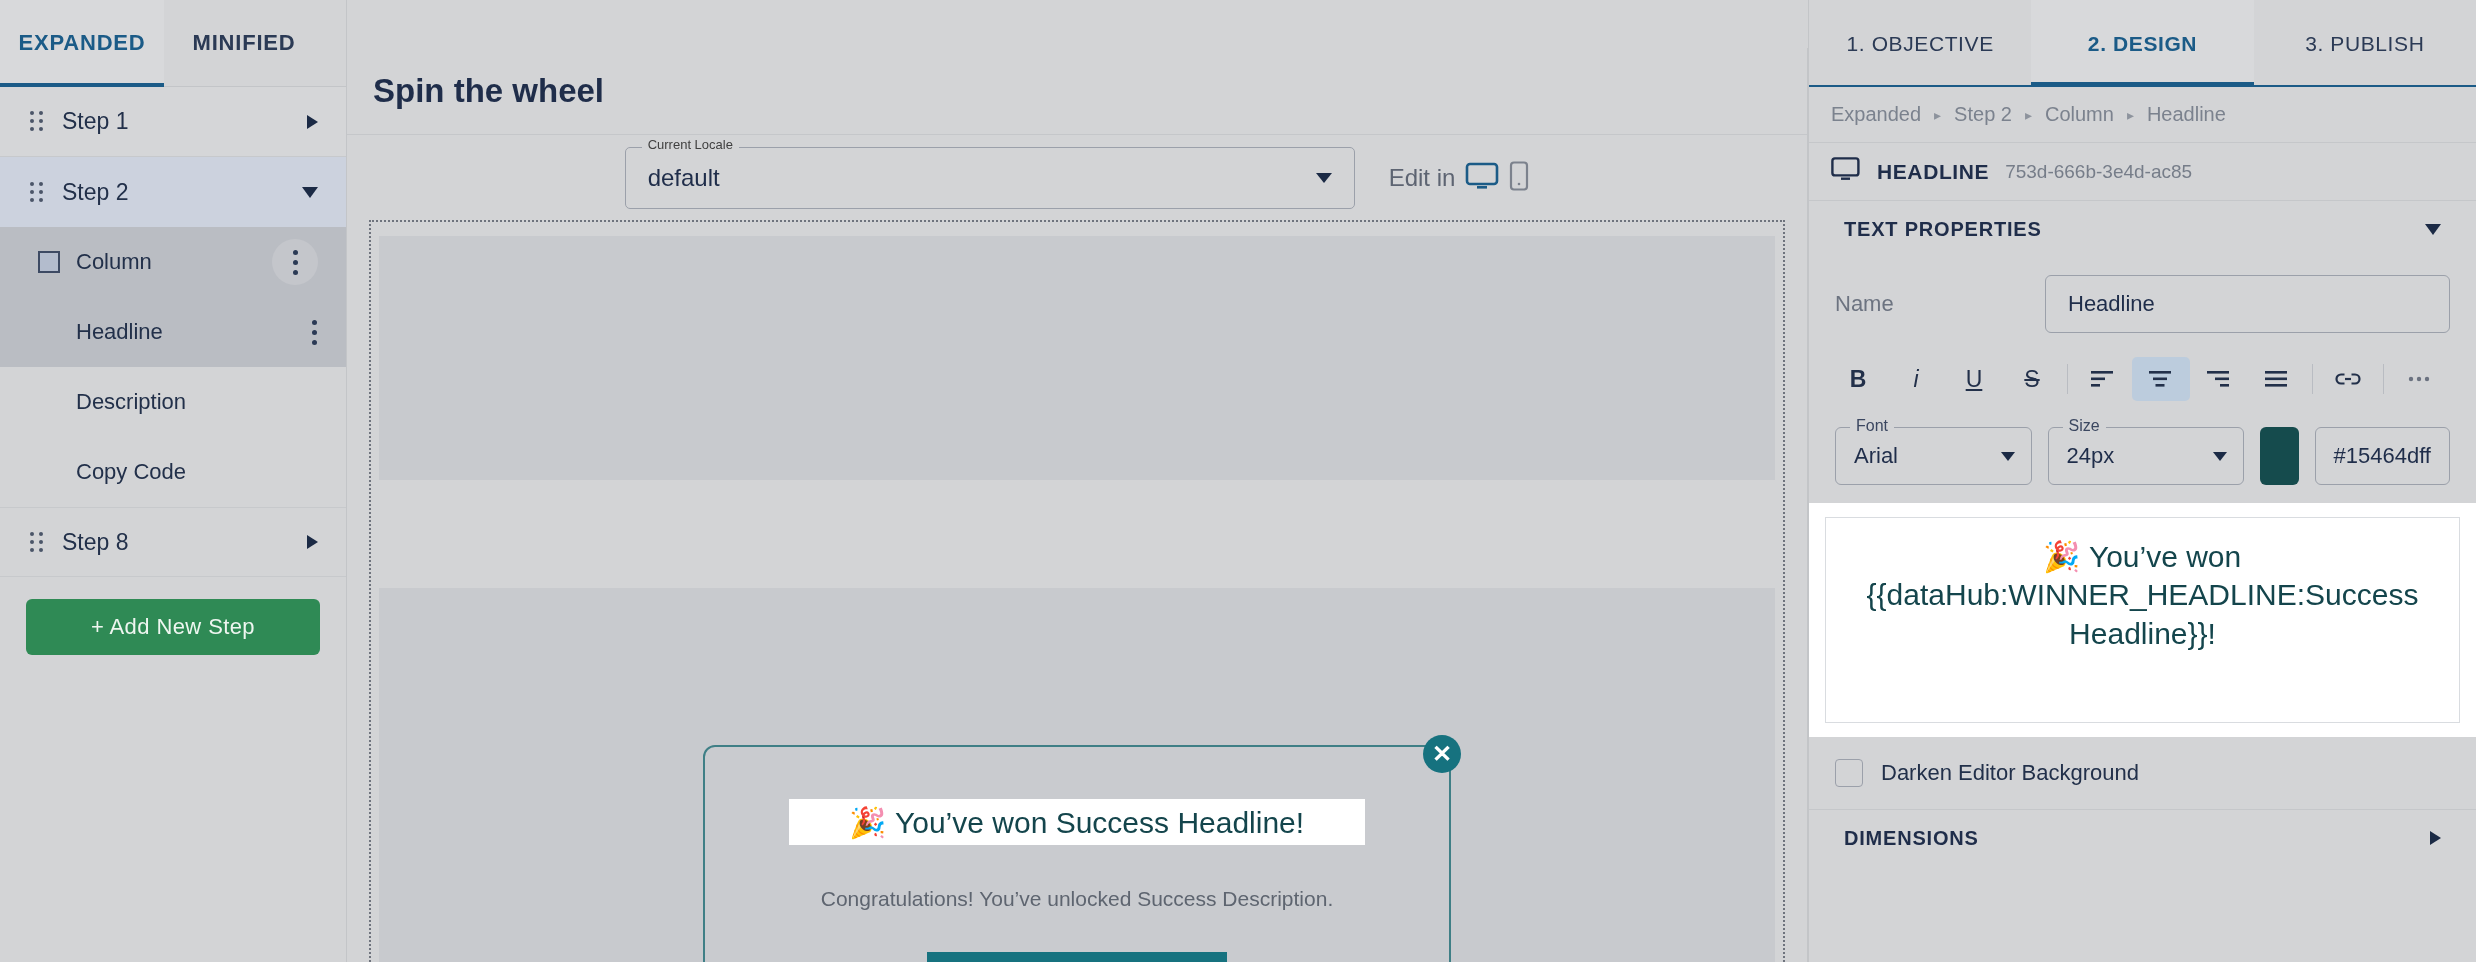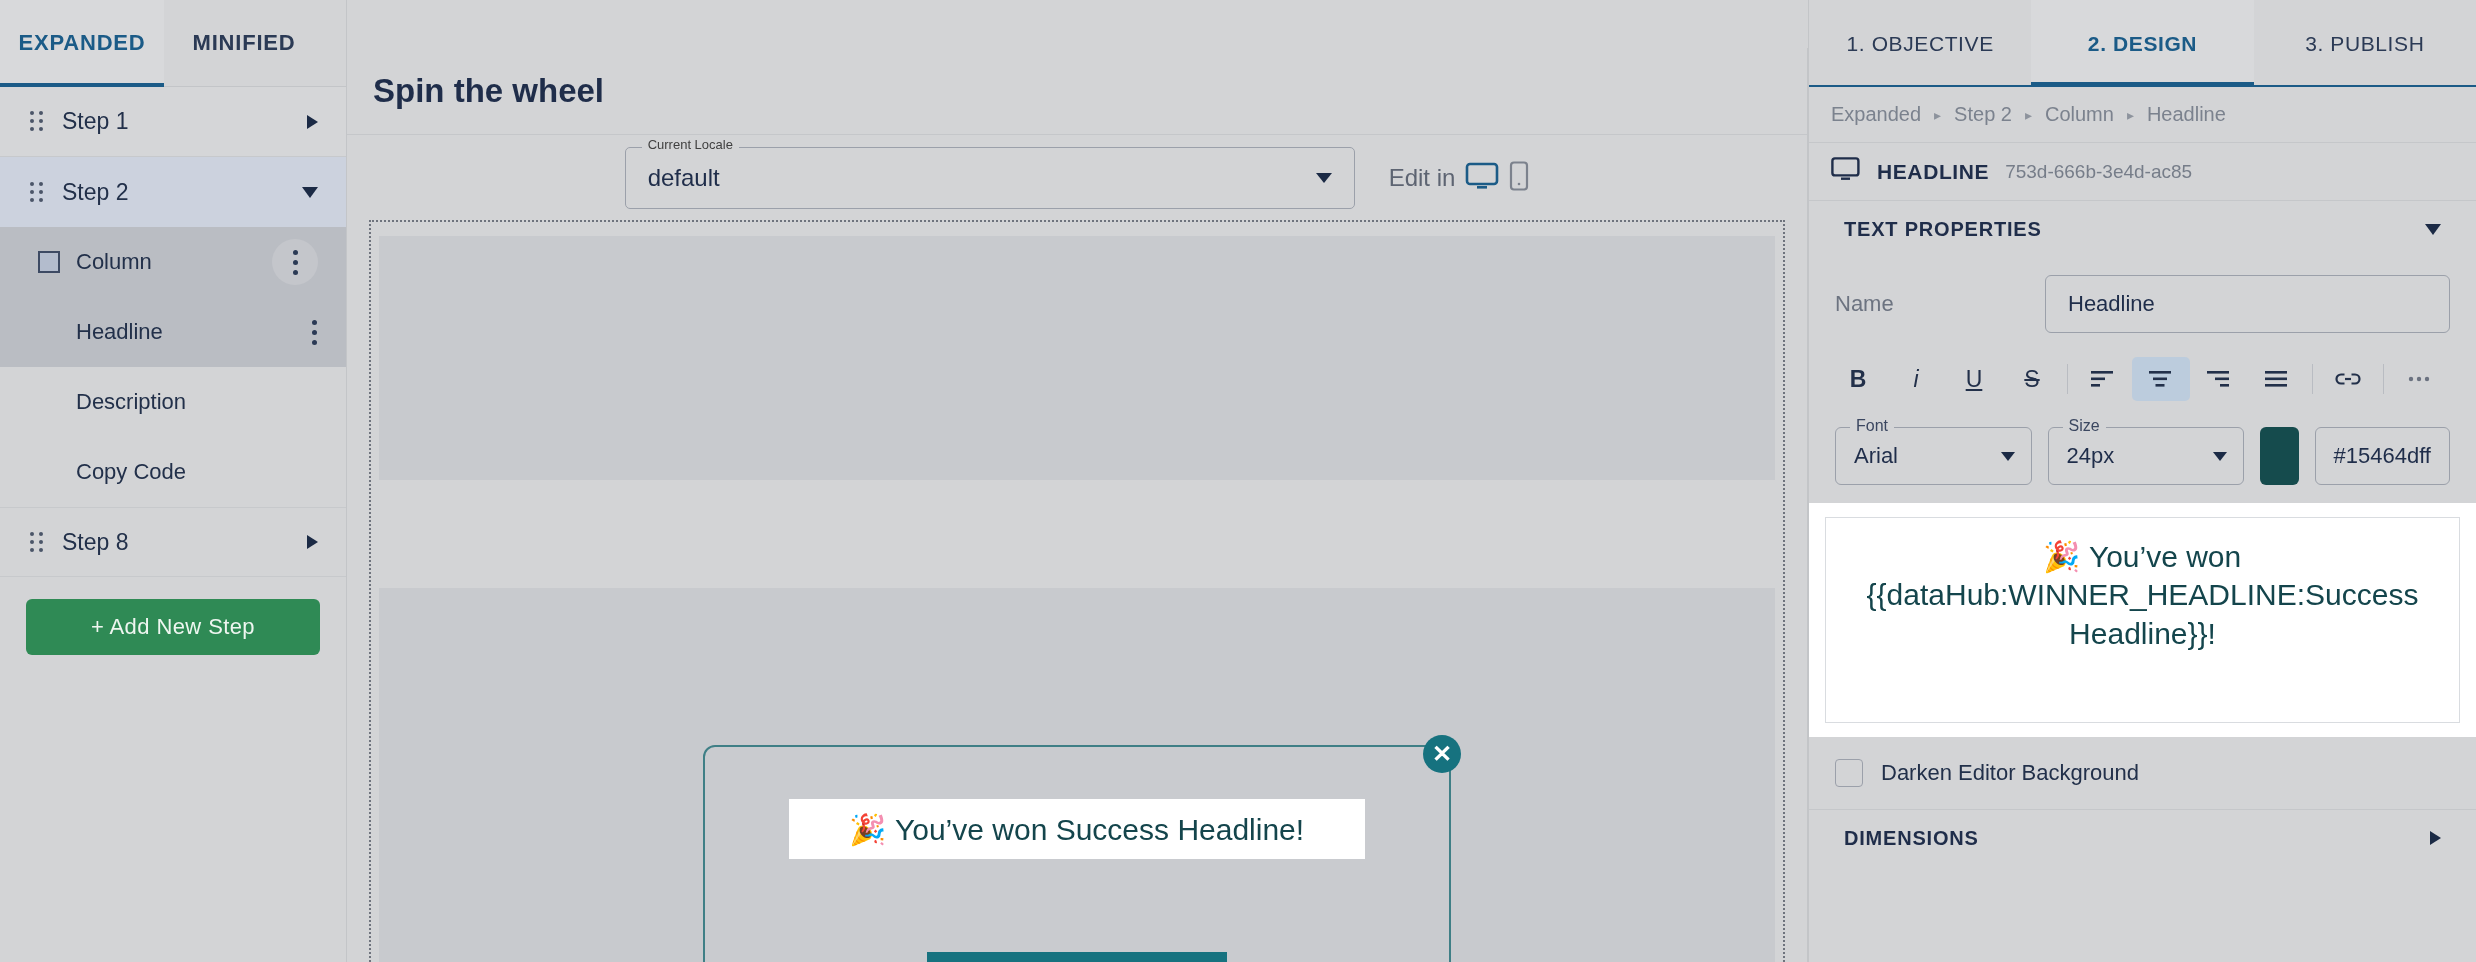--- a/index.html
+++ b/index.html
@@ -185,21 +185,21 @@
   }
   .modal-close {
     position: absolute; right: -12px; top: -12px;
     width: 38px; height: 38px; border-radius: 50%;
     background: #16727f; color: #fff;
     display: flex; align-items: center; justify-content: center;
     font-size: 24px; font-weight: bold; cursor: pointer;
     line-height: 1;
   }
   .modal-headline-box {
-    position: absolute; left: 84px; right: 84px; top: 52px; height: 60px;
+    position: absolute; left: 84px; right: 84px; top: 52px; height: 46px;
     background: #ffffff;
     display: flex; align-items: center; justify-content: center;
   }
   .modal-headline {
     font-size: 30px; color: #14454c; white-space: nowrap;
   }
   .modal-desc {
     position: absolute; left: 0; right: 0; top: 140px;
     text-align: center; font-size: 21px; color: #5e6570;
   }
@@ -448,20 +448,21 @@
             </div>
           </div>
         </div>
       </div>
 
       <div class="modal">
         <div class="modal-close">✕</div>
         <div class="modal-headline-box">
           <div class="modal-headline">🎉 You’ve won Success Headline!</div>
         </div>
+        <div class="modal-desc">Congratulations! You’ve unlocked Success Description.</div>
         <button class="modal-btn">Copy: Code</button>
       </div>
     </div>
   </main>
 
   <aside class="rightpanel">
     <div class="wizard-tabs">
       <div class="wtab">
         <span>1. OBJECTIVE</span>
       </div>

